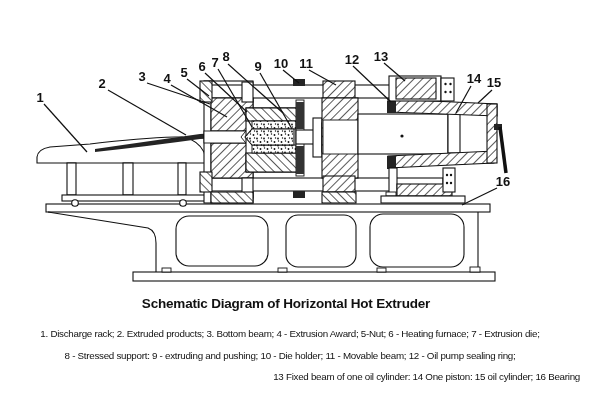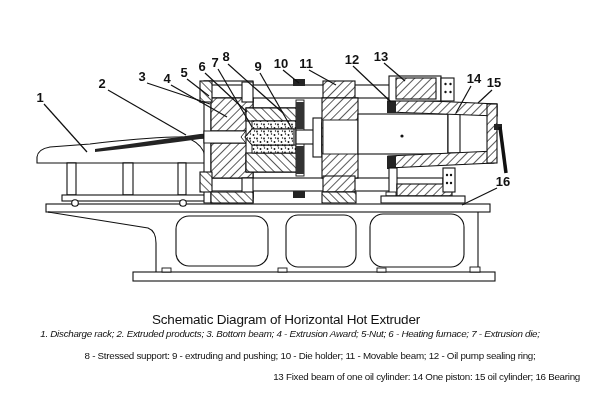--- a/index.html
+++ b/index.html
@@ -6,29 +6,29 @@
   body {
     width:600px; height:400px; background:#ffffff; position:relative;
     overflow:hidden; font-family:"Liberation Sans", sans-serif; color:#111;
   }
   .stage { position:absolute; top:0; left:0; }
   .s { stroke:#111111; stroke-width:1.1; }
   .thin { stroke:#111111; stroke-width:0.9; }
   .lead { stroke:#111111; stroke-width:1.2; }
   text.num { font-family:"Liberation Sans", sans-serif; font-weight:bold; font-size:13px; fill:#111111; }
   .title {
-    position:absolute; top:312px; left:0; width:572px; text-align:center;
-    font-weight:normal; font-size:13.5px; letter-spacing:-0.2px; white-space:nowrap;
+    position:absolute; top:296px; left:0; width:572px; text-align:center;
+    font-weight:bold; font-size:13.5px; letter-spacing:-0.2px; white-space:nowrap;
   }
   .cap {
     position:absolute; left:0; width:580px; text-align:center;
     font-size:9.8px; letter-spacing:-0.28px; white-space:nowrap;
   }
-  #cap-line-1 { top:328px;font-style:italic; }
-  #cap-line-2 { top:350px;margin-left:20px; }
+  #cap-line-1 { top:328px; }
+  #cap-line-2 { top:350px; }
   #cap-line-3 { top:371px;text-align:right; }
 </style>
 </head>
 <body>
 
 <svg class="stage" width="600" height="294" viewBox="0 0 600 294">
   <defs>
     <pattern id="hat1" patternUnits="userSpaceOnUse" width="6" height="6" patternTransform="rotate(45)">
       <rect width="6" height="6" fill="#ffffff"></rect>
       <line x1="0" y1="0" x2="0" y2="6" stroke="#111111" stroke-width="1.4"></line>

